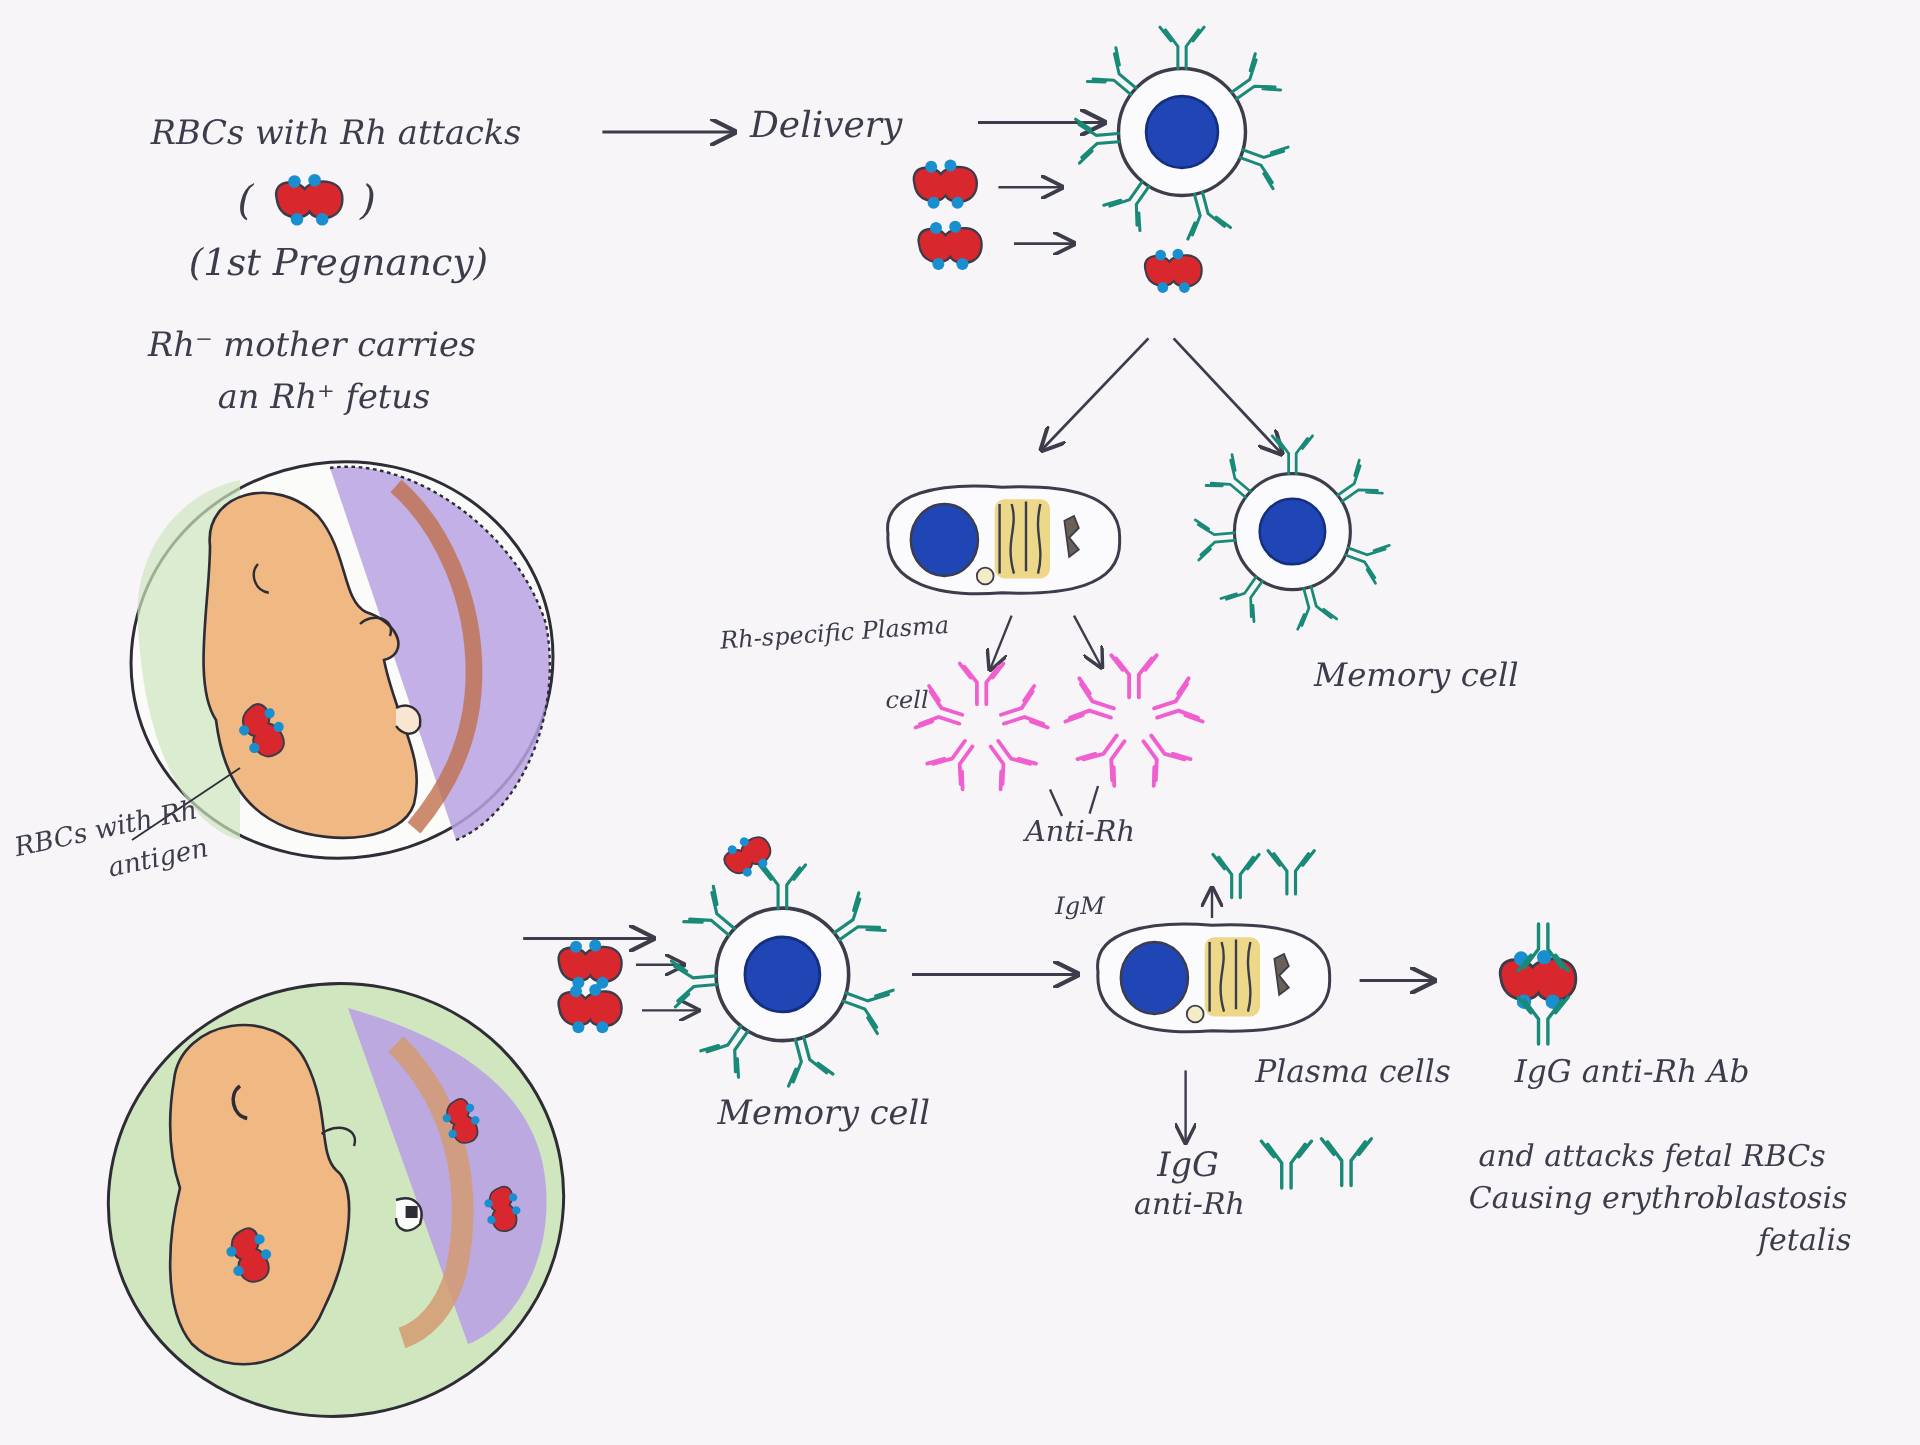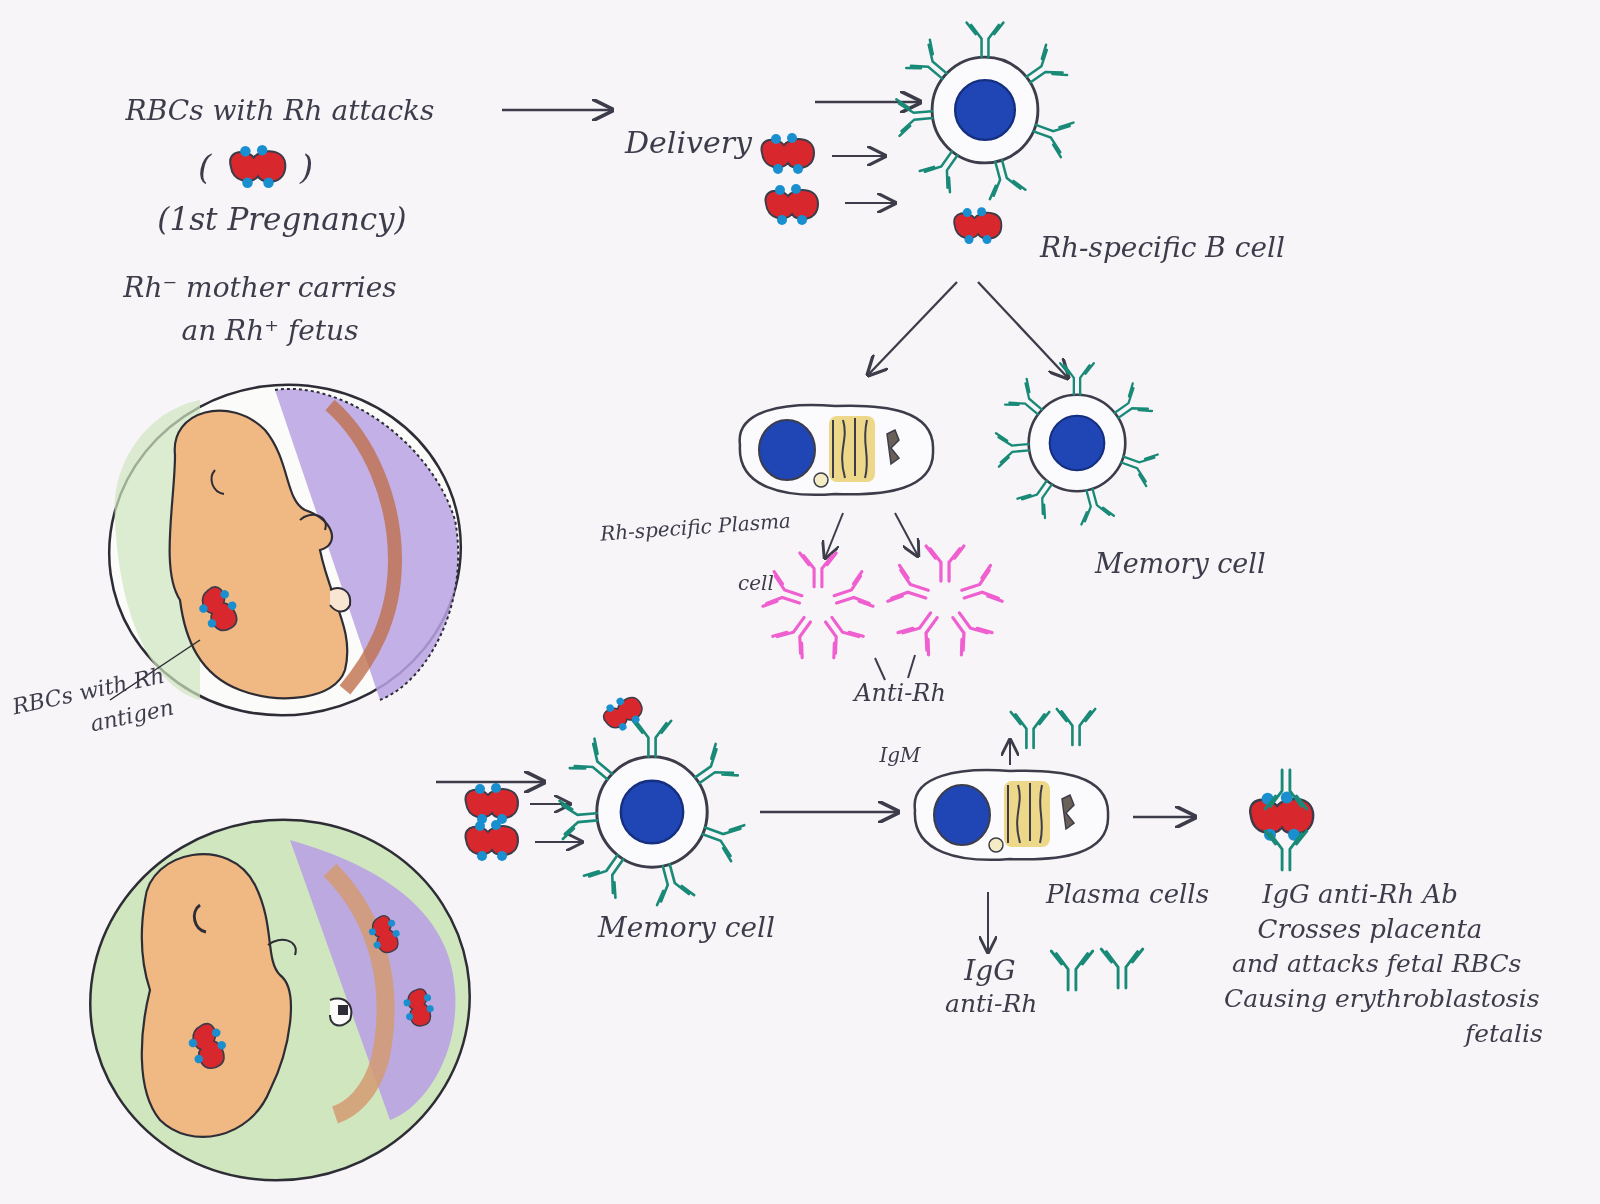--- a/index.html
+++ b/index.html
@@ -192,23 +192,22 @@
 </svg>
 
 
 <div class="lbl center" style="left:90px; top:95px; width:380px; font-size:28px;">RBCs with Rh attacks</div>
 <div class="lbl" style="left:198px; top:148px; font-size:34px;">(</div>
 <div class="lbl" style="left:300px; top:148px; font-size:34px;">)</div>
 <div class="lbl center" style="left:112px; top:202px; width:340px; font-size:31px;">(1st Pregnancy)</div>
 <div class="lbl center" style="left:80px; top:272px; width:360px; font-size:28px;">Rh⁻ mother carries</div>
 <div class="lbl center" style="left:120px; top:315px; width:300px; font-size:28px;">an Rh⁺ fetus</div>
 
-<div class="lbl" style="left:625px; top:88px; font-size:30px;margin-top:38px;">Delivery</div>
-
-<div class="lbl" style="left:1040px; top:232px; font-size:28px;">Rh-specific B cell</div>
+<div class="lbl" style="left:625px; top:88px; font-size:30px;">Delivery</div>
+
 
 <div class="lbl" style="left:600px; top:516px; font-size:20px; transform:rotate(-4deg);">Rh-specific Plasma</div>
 <div class="lbl" style="left:738px; top:540px; font-size:20px;margin-top:32px;">cell</div>
 
 <div class="lbl" style="left:1095px; top:548px; font-size:27px;">Memory cell</div>
 
 <div class="lbl center" style="left:845px; top:680px; width:110px; font-size:24px;">Anti-Rh</div>
 <div class="lbl center" style="left:860px; top:708px; width:80px; font-size:20px;margin-top:36px;">IgM</div>
 
 <div class="lbl" style="left:10px; top:695px; font-size:22px; transform:rotate(-12deg); transform-origin:left top;">RBCs with Rh</div>
@@ -216,18 +215,17 @@
 
 
 <div class="lbl" style="left:598px; top:912px; font-size:28px;">Memory cell</div>
 
 <div class="lbl" style="left:1046px; top:880px; font-size:26px;">Plasma cells</div>
 
 <div class="lbl center" style="left:950px; top:955px; width:80px; font-size:28px;">IgG</div>
 <div class="lbl" style="left:945px; top:990px; font-size:25px;">anti-Rh</div>
 
 <div class="lbl center" style="left:1210px; top:880px; width:300px; font-size:26px;">IgG anti-Rh Ab</div>
-<div class="lbl center" style="left:1220px; top:915px; width:300px; font-size:26px;">Crosses placenta</div>
 <div class="lbl" style="left:1232px; top:950px; font-size:25px;">and attacks fetal RBCs</div>
 <div class="lbl" style="left:1224px; top:985px; font-size:25px;">Causing erythroblastosis</div>
 <div class="lbl" style="left:1465px; top:1020px; font-size:25px;">fetalis</div>
 
 </div>
 
 </body></html>

